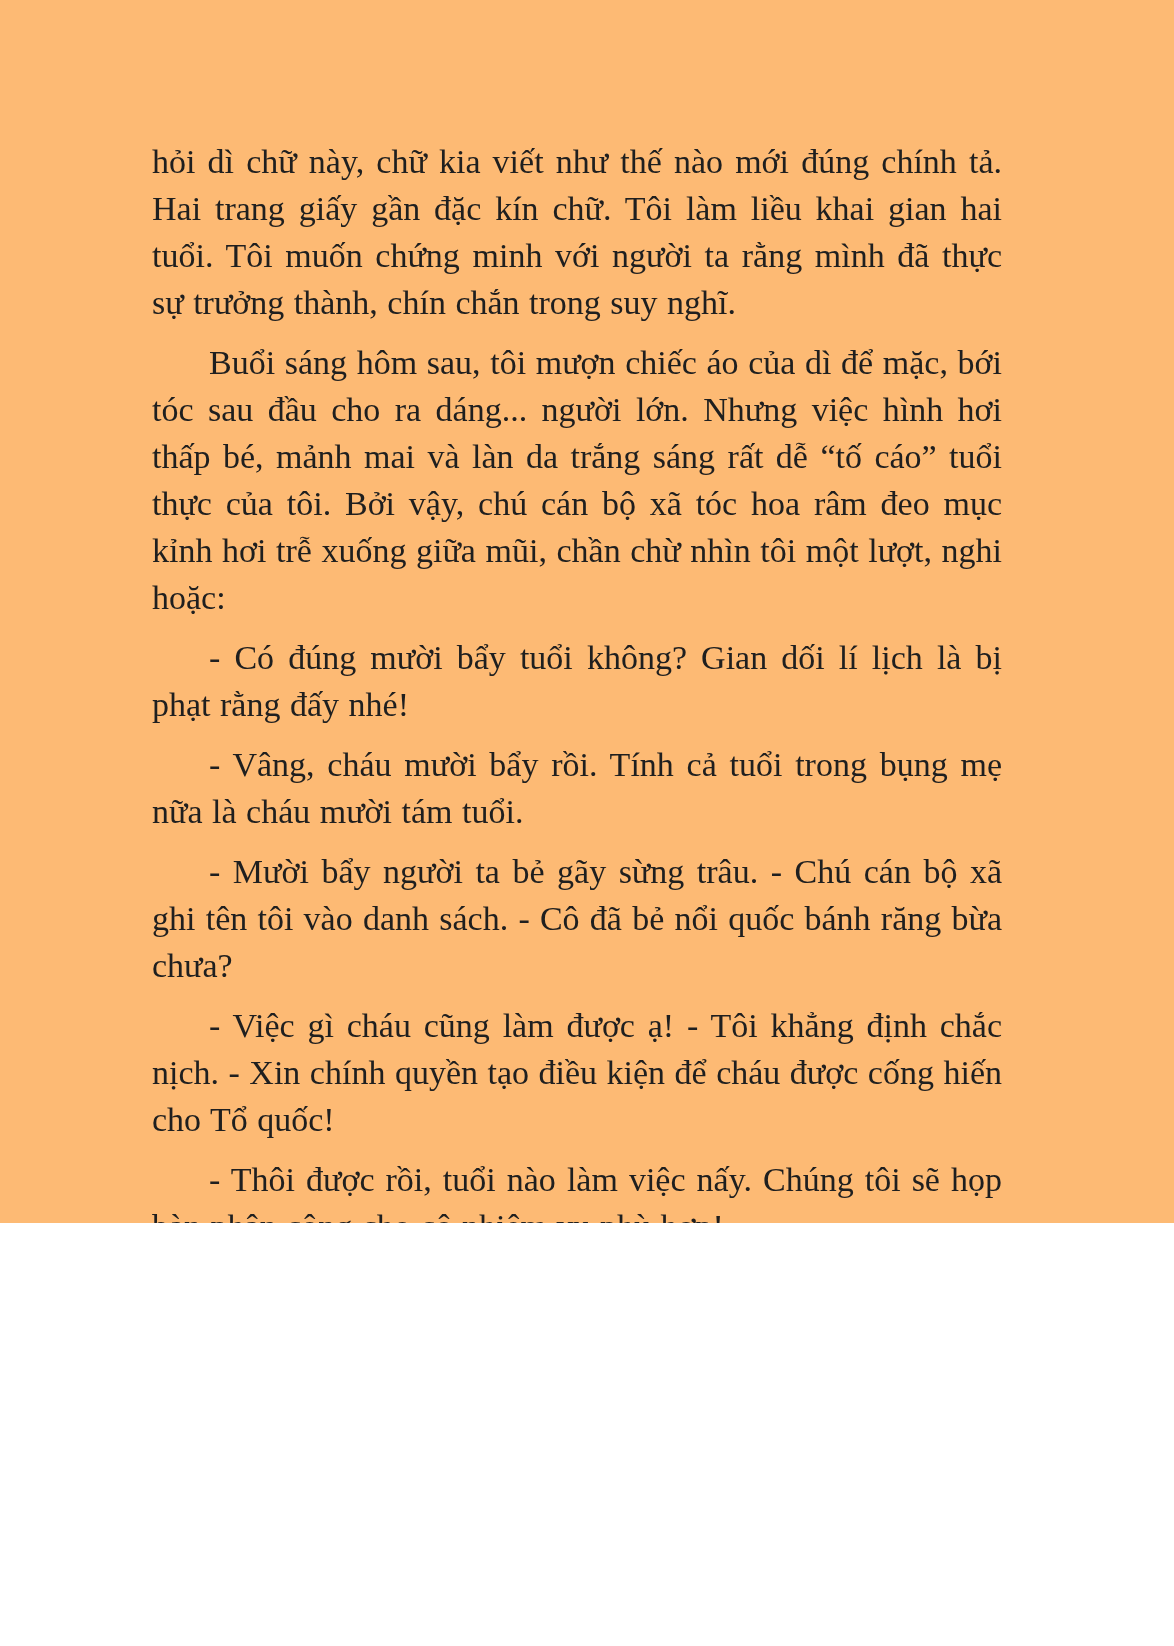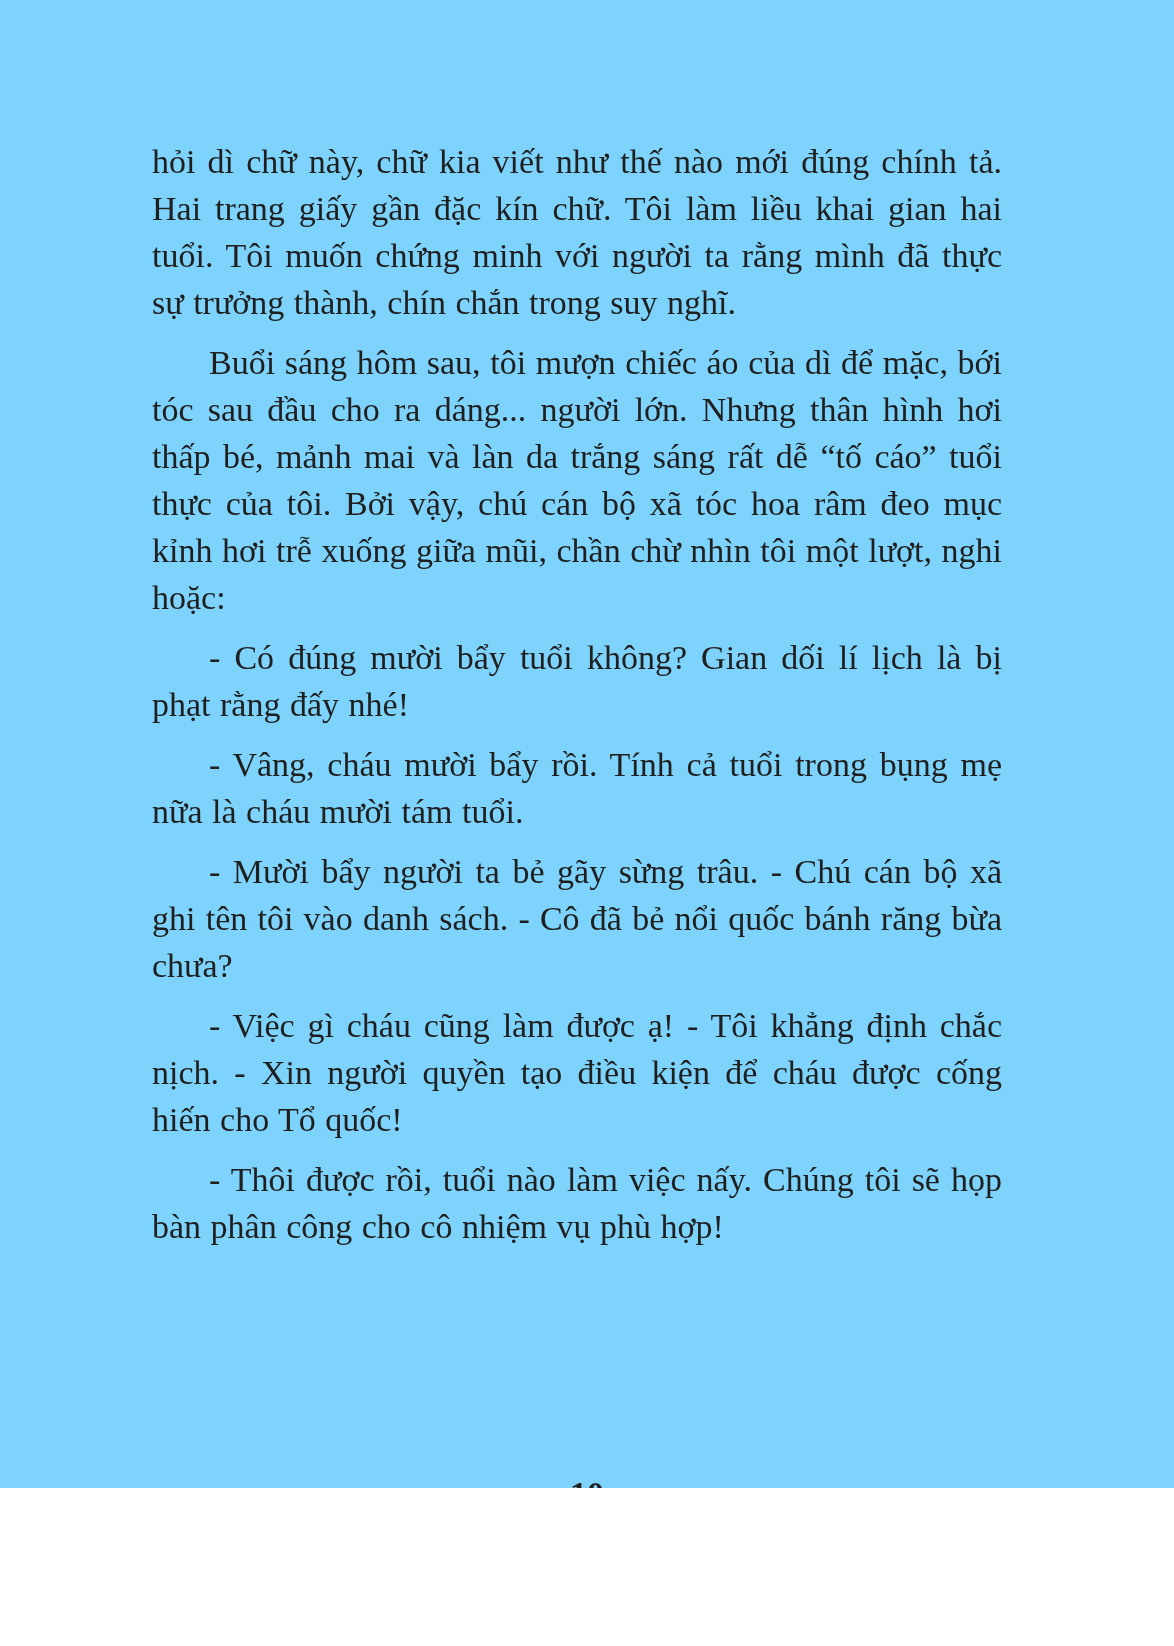--- a/index.html
+++ b/index.html
@@ -5,22 +5,22 @@
   * { margin: 0; padding: 0; box-sizing: border-box; }
   html, body {
     width: 1174px;
     height: 1646px;
     background: #ffffff;
     font-family: "Liberation Serif", "DejaVu Serif", serif;
   }
   .page {
     position: relative;
     width: 1174px;
-    height: 1488px;
-    background: #7dd3fc;
+    height: 1223px;
+    background: #fdba74;
     overflow: hidden;
   }
   .text-block {
     position: absolute;
     top: 138px;
     left: 152px;
     width: 850px;
     color: #1f1f1f;
     font-size: 34px;
     line-height: 47px;
@@ -54,25 +54,25 @@
     background: #1f1f1f;
     margin: 8px auto 0 auto;
   }
 </style>
 </head>
 <body>
 
 <div class="page">
   <div class="text-block">
     <p class="para no-indent">hỏi dì chữ này, chữ kia viết như thế nào mới đúng chính tả. Hai trang giấy gần đặc kín chữ. Tôi làm liều khai gian hai tuổi. Tôi muốn chứng minh với người ta rằng mình đã thực sự trưởng thành, chín chắn trong suy nghĩ.</p>
-    <p class="para">Buổi sáng hôm sau, tôi mượn chiếc áo của dì để mặc, bới tóc sau đầu cho ra dáng... người lớn. Nhưng thân hình hơi thấp bé, mảnh mai và làn da trắng sáng rất dễ “tố cáo” tuổi thực của tôi. Bởi vậy, chú cán bộ xã tóc hoa râm đeo mục kỉnh hơi trễ xuống giữa mũi, chần chừ nhìn tôi một lượt, nghi hoặc:</p>
+    <p class="para">Buổi sáng hôm sau, tôi mượn chiếc áo của dì để mặc, bới tóc sau đầu cho ra dáng... người lớn. Nhưng việc hình hơi thấp bé, mảnh mai và làn da trắng sáng rất dễ “tố cáo” tuổi thực của tôi. Bởi vậy, chú cán bộ xã tóc hoa râm đeo mục kỉnh hơi trễ xuống giữa mũi, chần chừ nhìn tôi một lượt, nghi hoặc:</p>
     <p class="para">- Có đúng mười bẩy tuổi không? Gian dối lí lịch là bị phạt rằng đấy nhé!</p>
     <p class="para">- Vâng, cháu mười bẩy rồi. Tính cả tuổi trong bụng mẹ nữa là cháu mười tám tuổi.</p>
     <p class="para">- Mười bẩy người ta bẻ gãy sừng trâu. - Chú cán bộ xã ghi tên tôi vào danh sách. - Cô đã bẻ nổi quốc bánh răng bừa chưa?</p>
-    <p class="para">- Việc gì cháu cũng làm được ạ! - Tôi khẳng định chắc nịch. - Xin người quyền tạo điều kiện để cháu được cống hiến cho Tổ quốc!</p>
+    <p class="para">- Việc gì cháu cũng làm được ạ! - Tôi khẳng định chắc nịch. - Xin chính quyền tạo điều kiện để cháu được cống hiến cho Tổ quốc!</p>
     <p class="para">- Thôi được rồi, tuổi nào làm việc nấy. Chúng tôi sẽ họp bàn phân công cho cô nhiệm vụ phù hợp!</p>
   </div>
 
   <div class="footer">
     <span class="page-number">10</span>
     <div class="page-rule"></div>
   </div>
 </div>
 
 </body></html>

